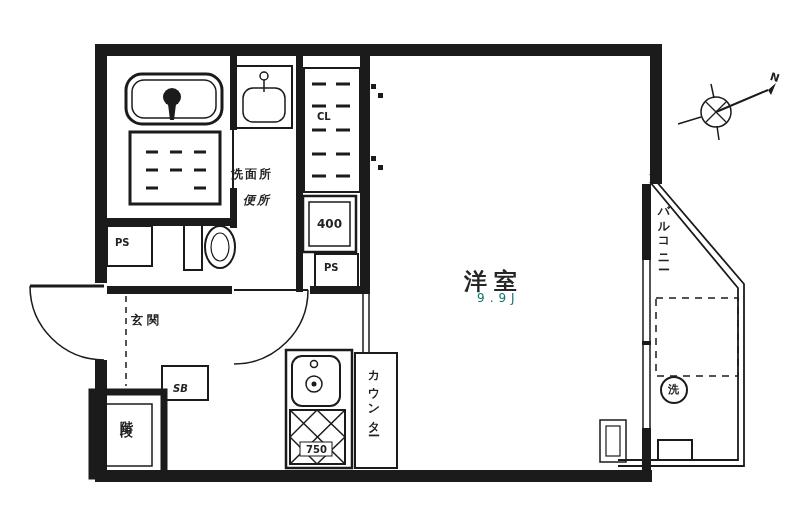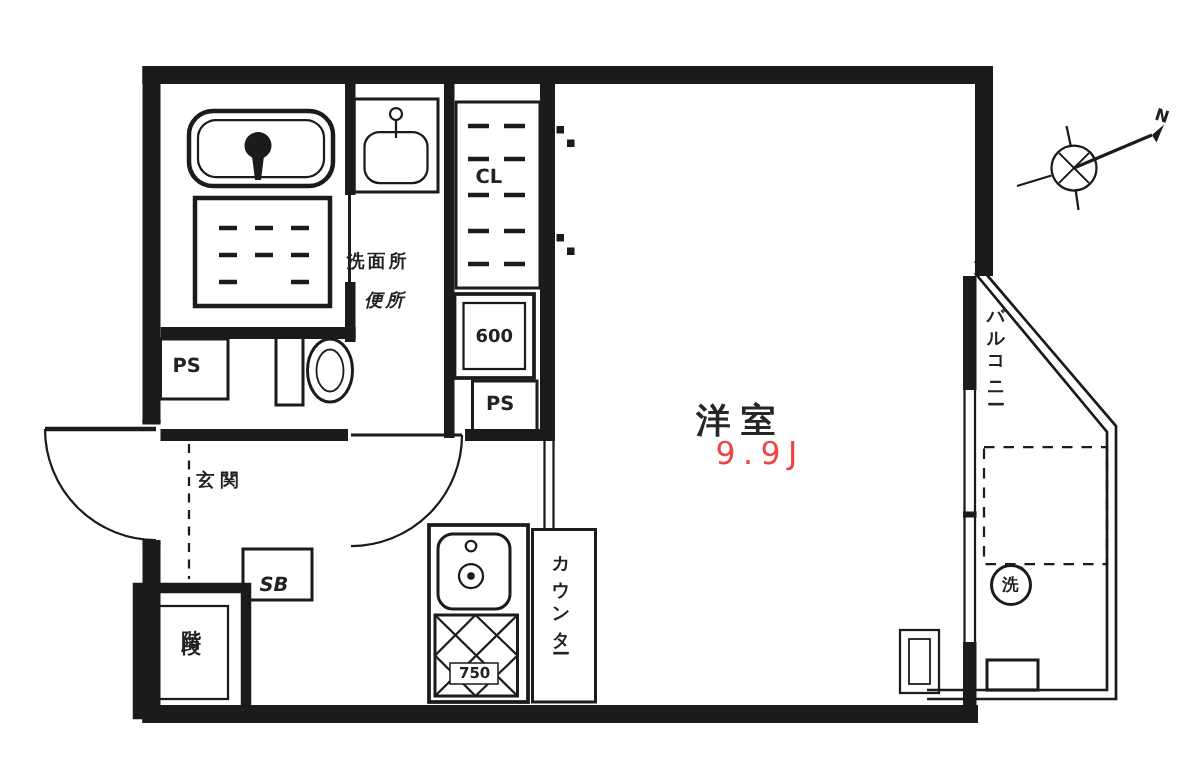--- a/index.html
+++ b/index.html
@@ -5,22 +5,22 @@
   html,body{margin:0;padding:0;background:#fff;}
   #plan{
     position:relative;width:800px;height:516px;background:#ffffff;
     font-family:"DejaVu Sans","Liberation Sans",sans-serif;color:#1e1e1e;
     overflow:hidden;
   }
   #plan svg{position:absolute;left:0;top:0;}
   .label{position:absolute;color:#222;white-space:nowrap;line-height:1;}
   .v{writing-mode:vertical-rl;text-orientation:upright;}
   .room-title{font-size:23px;font-weight:600;letter-spacing:7px;color:#262626;}
-  .room-size{font-size:21px;letter-spacing:5px;color:#ef4444;}
-  .small{font-size:13px;font-weight:600;}
+  .room-size{font-size:12px;letter-spacing:5px;color:#0f766e;}
+  .small{font-size:10px;font-weight:600;}
   .tiny{font-size:10px;font-weight:600;text-align:right;}
   .jp{font-size:12px;font-weight:600;letter-spacing:2px;}
   .rot-n{transform:rotate(18deg);font-size:11px;font-weight:700;}
 </style>
 </head>
 <body>
 
 <div id="plan">
 
   <svg width="800" height="516" viewBox="0 0 800 516">
@@ -157,21 +157,21 @@
   <div class="label room-size" style="left:477px;top:292px;">9.9J</div>
 
   <div class="label jp" style="left:231px;top:168px;">洗面所</div>
   <div class="label jp" style="left:243px;top:194px;font-style:italic;">便所</div>
 
   <div class="label jp" style="left:131px;top:314px;letter-spacing:4px;">玄関</div>
   <div class="label small" style="left:173px;top:384px;font-style:italic;">SB</div>
 
   <div class="label small" style="left:115px;top:238px;">PS</div>
   <div class="label small" style="left:317px;top:112px;">CL</div>
-  <div class="label small" style="left:317px;top:218px;font-size:12px;">600</div>
+  <div class="label small" style="left:317px;top:218px;font-size:12px;">400</div>
   <div class="label small" style="left:324px;top:263px;">PS</div>
   <div class="label tiny" style="left:306px;top:445px;">750</div>
 
   <div class="label v" style="left:368px;top:362px;font-size:12px;font-weight:600;letter-spacing:3px;">カウンター</div>
   <div class="label v" style="left:658px;top:196px;font-size:12px;font-weight:600;letter-spacing:3px;">バルコニー</div>
   <div class="label v" style="left:120px;top:410px;font-size:13px;font-weight:600;letter-spacing:4px;">階段</div>
 
   <div class="label" style="left:668px;top:384px;font-size:11px;font-weight:600;">洗</div>
   <div class="label rot-n" style="left:770px;top:72px;">N</div>
 

